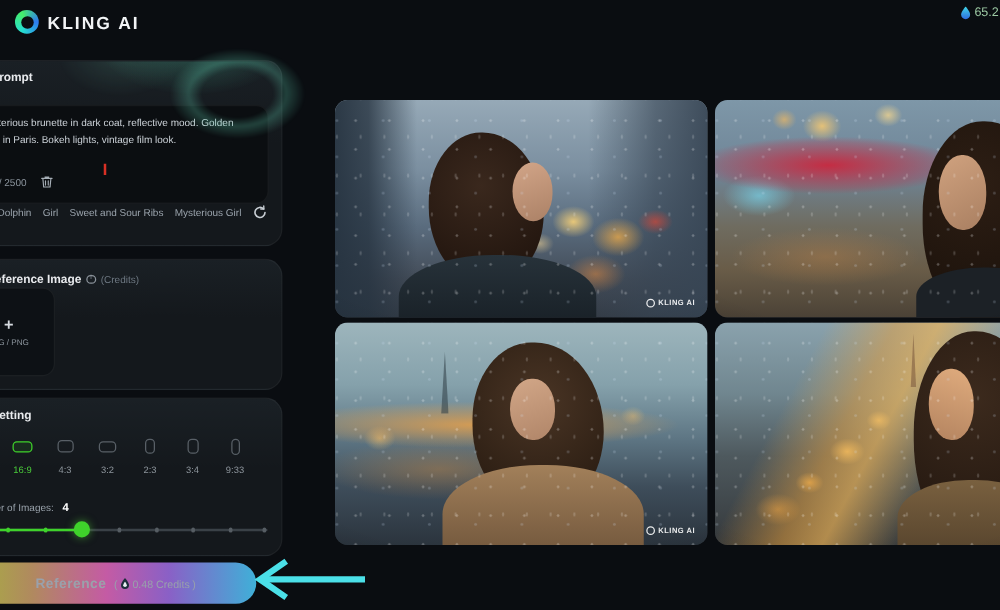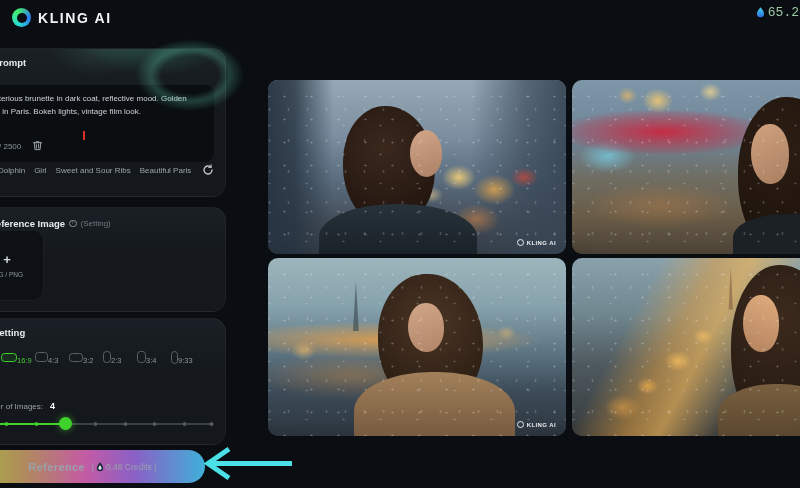--- a/index.html
+++ b/index.html
@@ -10,21 +10,21 @@
 
   
   .topbar{ position:absolute; left:0; top:0; width:800px; height:36px; z-index:6; }
   .logo{ position:absolute; left:12px; top:8px; display:flex; align-items:center; gap:7px; }
   .logo-icon{ width:19px; height:19px; border-radius:50%;
     background:conic-gradient(from 210deg,#26e0cf,#45ec6a,#2e7bf0,#26e0cf); position:relative; }
   .logo-icon::after{ content:""; position:absolute; left:4.5px; top:4.5px; width:10px; height:10px;
     border-radius:50%; background:#0b0e12; }
   .logo-text{ color:#f2f4f6; font-size:14px; font-weight:bold; letter-spacing:1.6px; }
   .credits{ position:absolute; right:1px; top:5px; display:flex; align-items:center; gap:3px; }
-  .credits-value{ color:#9cc9a4; font-size:13px;font-family:Liberation Mono, monospace; }
+  .credits-value{ color:#9cc9a4; font-size:10px; }
 
   
   .glow{ position:absolute; left:115px; top:25px; width:150px; height:100px; z-index:3; pointer-events:none;
     background:radial-gradient(ellipse 50% 50% at 50% 50%, transparent 38%, rgba(96,205,175,.28) 52%, transparent 72%);
     filter:blur(1px); }
 
   
   .panel{ position:absolute; left:-45px; width:271px; z-index:2;
     background:linear-gradient(180deg,#1a2025 0%,#14181c 45%);
     border:1px solid rgba(255,255,255,.045); border-radius:14px; }
@@ -57,21 +57,21 @@
   .upload-box{ position:absolute; left:14px; top:22px; width:74px; height:71px; background:#0d1115;
     border:1px solid rgba(255,255,255,.06); border-radius:10px; display:flex; flex-direction:column;
     align-items:center; justify-content:center; gap:5px; cursor:pointer; z-index:4; }
   .plus{ color:#d6dbe0; font-size:13px; line-height:12px; font-weight:bold; }
   .formats{ color:#8d969e; font-size:6.5px; }
 
   
   .setting-panel{ top:318px; height:127px; }
   .setting-title{ left:37px; top:8px; }
   .ar-row{ position:absolute; left:45px; top:30px; display:flex; z-index:5; }
-  .ar-item{ width:34px; display:flex; flex-direction:row; align-items:center; cursor:pointer; }
+  .ar-item{ width:34px; display:flex; flex-direction:column; align-items:center; cursor:pointer; }
   .ar-shapebox{ height:16px; display:flex; align-items:center; justify-content:center; }
   .ar-shape{ border:1.3px solid #596067; border-radius:3.5px; display:block; }
   .s169{ width:16px; height:9px; } .s43{ width:13px; height:10px; } .s32{ width:14px; height:9px; }
   .s23{ width:8px; height:12px; } .s34{ width:9px; height:12px; } .s916{ width:7px; height:13px; }
   .ar-label{ margin-top:6px; color:#8d959c; font-size:7.5px; }
   .ar-item.selected .ar-shape{ border-color:#3fd22b; background:rgba(63,210,43,.1); }
   .ar-item.selected .ar-label{ color:#49c93a; }
   .num-row{ position:absolute; left:19px; top:82px; display:flex; align-items:baseline; z-index:5; }
   .num-label{ color:#98a1aa; font-size:8px; }
   .num-value{ color:#ffffff; font-size:9px; font-weight:bold; margin-left:7px; }
@@ -202,33 +202,33 @@
       <div class="caret"></div>
     </div>
     <div class="counter">/ 2500</div>
     <svg class="trash" viewBox="0 0 12 12">
       <path d="M1.5 3h9 M4.5 3V1.8h3V3 M2.5 3l.7 7.5h5.6L9.5 3 M4.8 5v3.8 M7.2 5v3.8" stroke="currentColor" stroke-width="1" fill="none" stroke-linecap="round"></path>
     </svg>
     <div class="chips">
       <span class="chip">Dolphin</span>
       <span class="chip">Girl</span>
       <span class="chip">Sweet and Sour Ribs</span>
-      <span class="chip">Beautiful Paris</span>
+      <span class="chip">Mysterious Girl</span>
     </div>
     <svg class="refresh" viewBox="0 0 12 12">
       <path d="M10 6a4 4 0 1 1-1.2-2.9" stroke="currentColor" stroke-width="1.3" fill="none" stroke-linecap="round"></path>
       <path d="M9 0.8 L9.1 3.3 L6.6 3.2" stroke="currentColor" stroke-width="1.1" fill="none" stroke-linecap="round"></path>
     </svg>
   </section>
 
   <section class="panel ref-panel">
     <div class="ref-title-row">
       <span class="panel-title" style="position:static">Reference Image</span>
       <span class="info-icon"></span>
-      <span class="optional">(Setting)</span>
+      <span class="optional">(Credits)</span>
     </div>
     <div class="upload-box">
       <span class="plus">+</span>
       <span class="formats">JPG / PNG</span>
     </div>
   </section>
 
   <section class="panel setting-panel">
     <div class="panel-title setting-title">Setting</div>
     <div class="ar-row">

